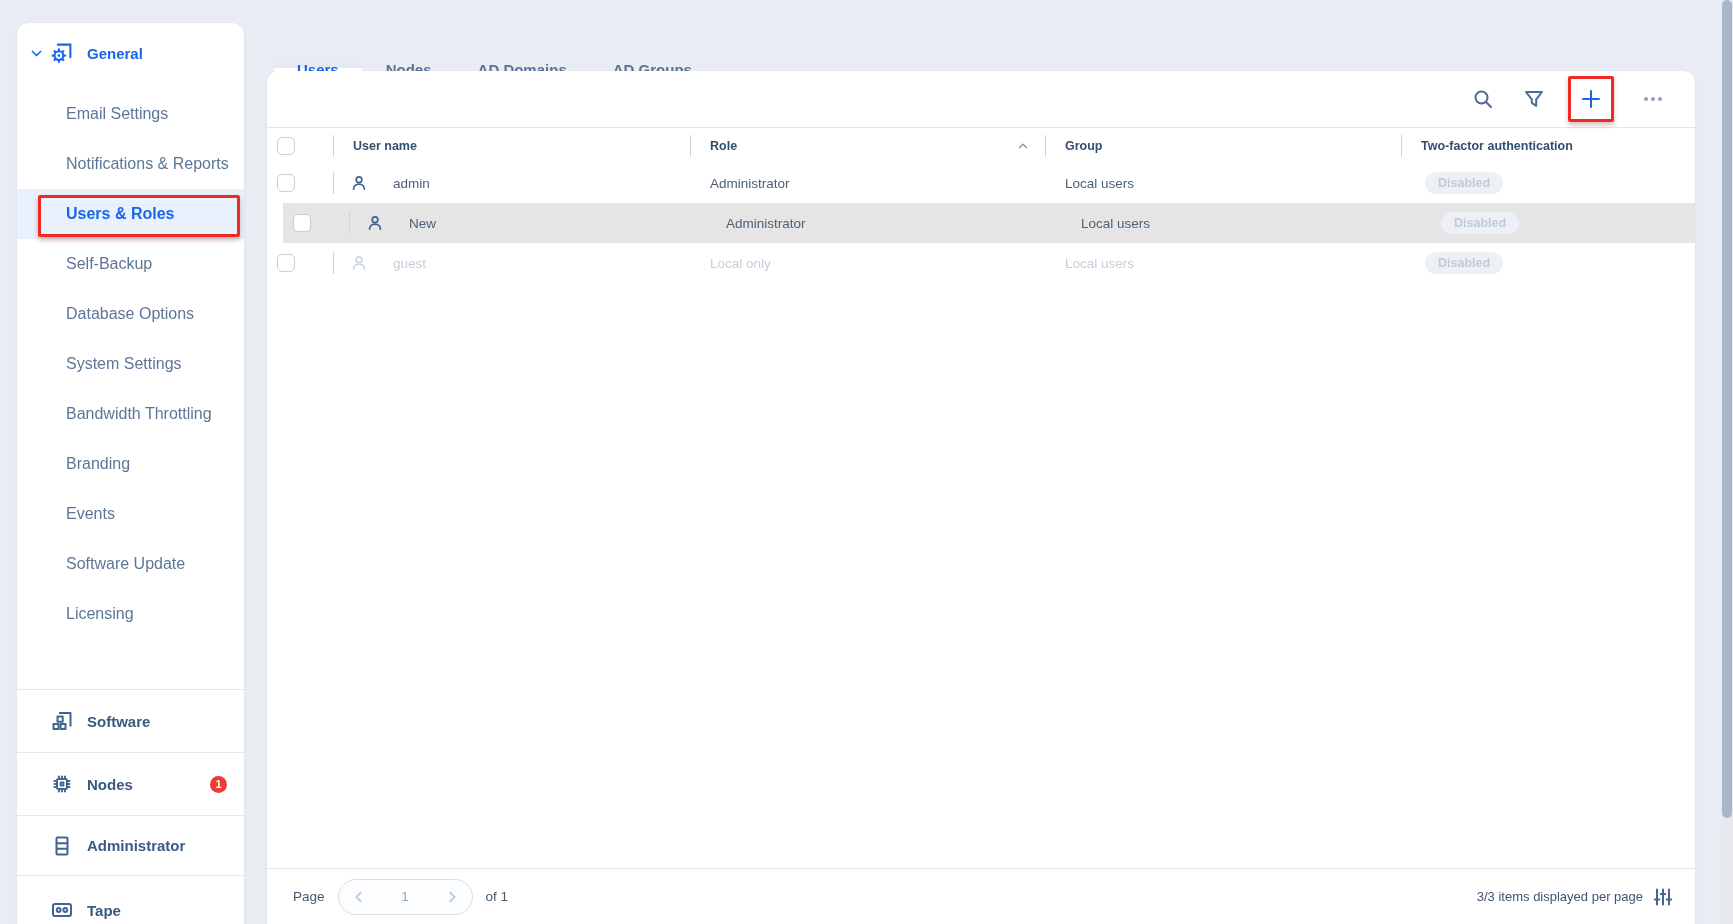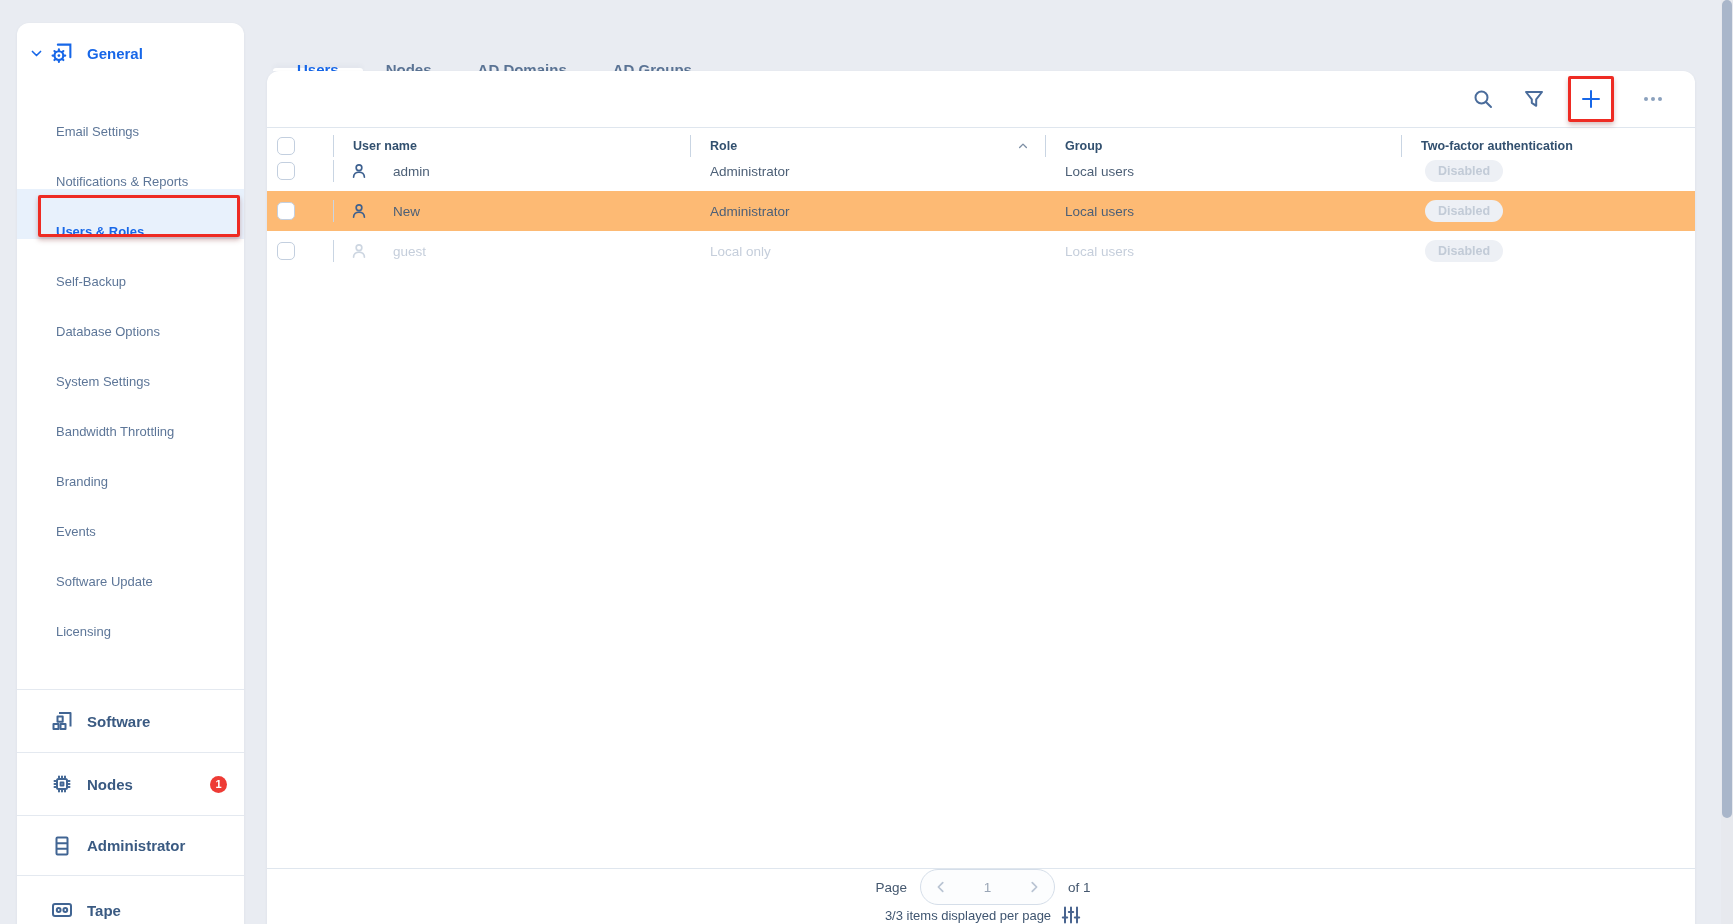--- a/index.html
+++ b/index.html
@@ -10,22 +10,22 @@
   
   .sidebar { position:absolute; left:17px; top:23px; width:227px; bottom:0;
              background:#fff; border-radius:12px 12px 0 0;
              box-shadow:0 1px 3px rgba(40,60,90,.07); }
   .side-head { display:flex; align-items:center; height:60px; padding-left:13px; cursor:pointer; }
   .side-head .chev { width:13px; height:13px; color:#1767e8; }
   .side-head .gicon { width:25px; height:25px; margin-left:6px; color:#1767e8; }
   .side-head .glabel { margin-left:13px; font-size:15px; font-weight:bold; color:#1767e8; }
 
   .subitems { position:absolute; top:66px; left:0; right:0; }
-  .subitem { height:50px; display:flex; align-items:flex-end; padding-left:39px;
-             font-size:13px; color:#5d7698; cursor:pointer; }
+  .subitem { height:50px; display:flex; align-items:center; padding-left:49px;
+             font-size:16px; color:#5d7698; cursor:pointer; }
   .subitem.selected { background:#e8f1fc; color:#1767e8; font-weight:bold; }
 
   .red-box-sidebar { position:absolute; left:21px; top:172px; width:202px; height:42px;
              border:3px solid #ee2b23; border-radius:2px; z-index:5; pointer-events:none;
              box-shadow:0 3px 5px rgba(130,50,50,.35); }
 
   .sections { position:absolute; top:666px; left:0; right:0; }
   .section { display:flex; align-items:center; padding-left:33px; border-top:1px solid #e4e9f0;
              font-size:15px; font-weight:bold; color:#3a5a82; cursor:pointer; }
   .section .sicon { width:24px; height:24px; color:#416593; flex:none; }
@@ -61,37 +61,37 @@
   .grid { display:grid; grid-template-columns:66px 357px 355px 356px 1fr; align-items:center; }
   .thead { position:absolute; top:57px; left:0; right:0; height:35px;
            font-size:12.5px; font-weight:bold; color:#32506f; }
   .thead .hcell { position:relative; height:100%; display:flex; align-items:center; padding-left:20px; cursor:pointer; }
   .thead .hcell.div::before, .row .c-user::before {
            content:""; position:absolute; left:0; top:50%; transform:translateY(-50%);
            width:1px; height:22px; background:#c9d5e3; }
   .hcell.c-role { justify-content:space-between; padding-right:16px; }
   .sort-caret { width:12px; height:12px; color:#7d8fa5; }
 
-  .rows { position:absolute; top:80px; left:0; right:0; }
+  .rows { position:absolute; top:92px; left:0; right:0; }
   .row { height:40px; font-size:13.5px; color:#4d6077; cursor:pointer; }
-  .row.alt { background:#fdba74; }
+  .row.alt { background:#e5e5e5;margin-left:16px; }
   .cell { padding-left:20px; }
   .row .c-check, .thead .c-check { padding-left:0; }
   .checkbox { width:18px; height:18px; margin-left:10px; border:1.5px solid #c3cfdf; border-radius:5px;
               background:#fff; cursor:pointer; }
   .row .c-user { position:relative; height:100%; display:flex; align-items:center; gap:24px; padding-left:16px; }
   .user-icon { width:20px; height:20px; color:#3d608f; flex:none; }
   .pill { display:inline-block; margin-left:24px; padding:4px 13px; border-radius:12px;
           background:#edf0f5; color:#c2cbd7; font-size:12.5px; font-weight:bold; }
   .row.muted, .row.muted .cell { color:#c5cedb; }
   .row.muted .user-icon { color:#cdd6e1; }
 
   
   .pfooter { position:absolute; top:797px; left:0; right:0; height:56px; border-top:1px solid #dfe6ee;
-             display:flex; align-items:center; justify-content:space-between; padding:0 22px 0 26px;flex-direction:column; }
+             display:flex; align-items:center; justify-content:space-between; padding:0 22px 0 26px; }
   .pager { display:flex; align-items:center; gap:13px; font-size:13.5px; color:#45586f; }
   .pagepill { width:135px; height:36px; border:1px solid #d5dee9; border-radius:18px; background:#fcfdfe;
               display:flex; align-items:center; justify-content:space-between; padding:0 13px; }
   .pchev { width:14px; height:14px; color:#b9c4d3; cursor:pointer; }
   .pnum { color:#9aa6b6; font-size:13.5px; }
   .fright { display:flex; align-items:center; gap:10px; font-size:13px; color:#3f5570; }
   .sliders-icon { width:20px; height:20px; color:#49648f; cursor:pointer; }
 
   
   .scrollbar { position:absolute; right:0; top:0; bottom:0; width:12px; background:#e7e9ee; }

